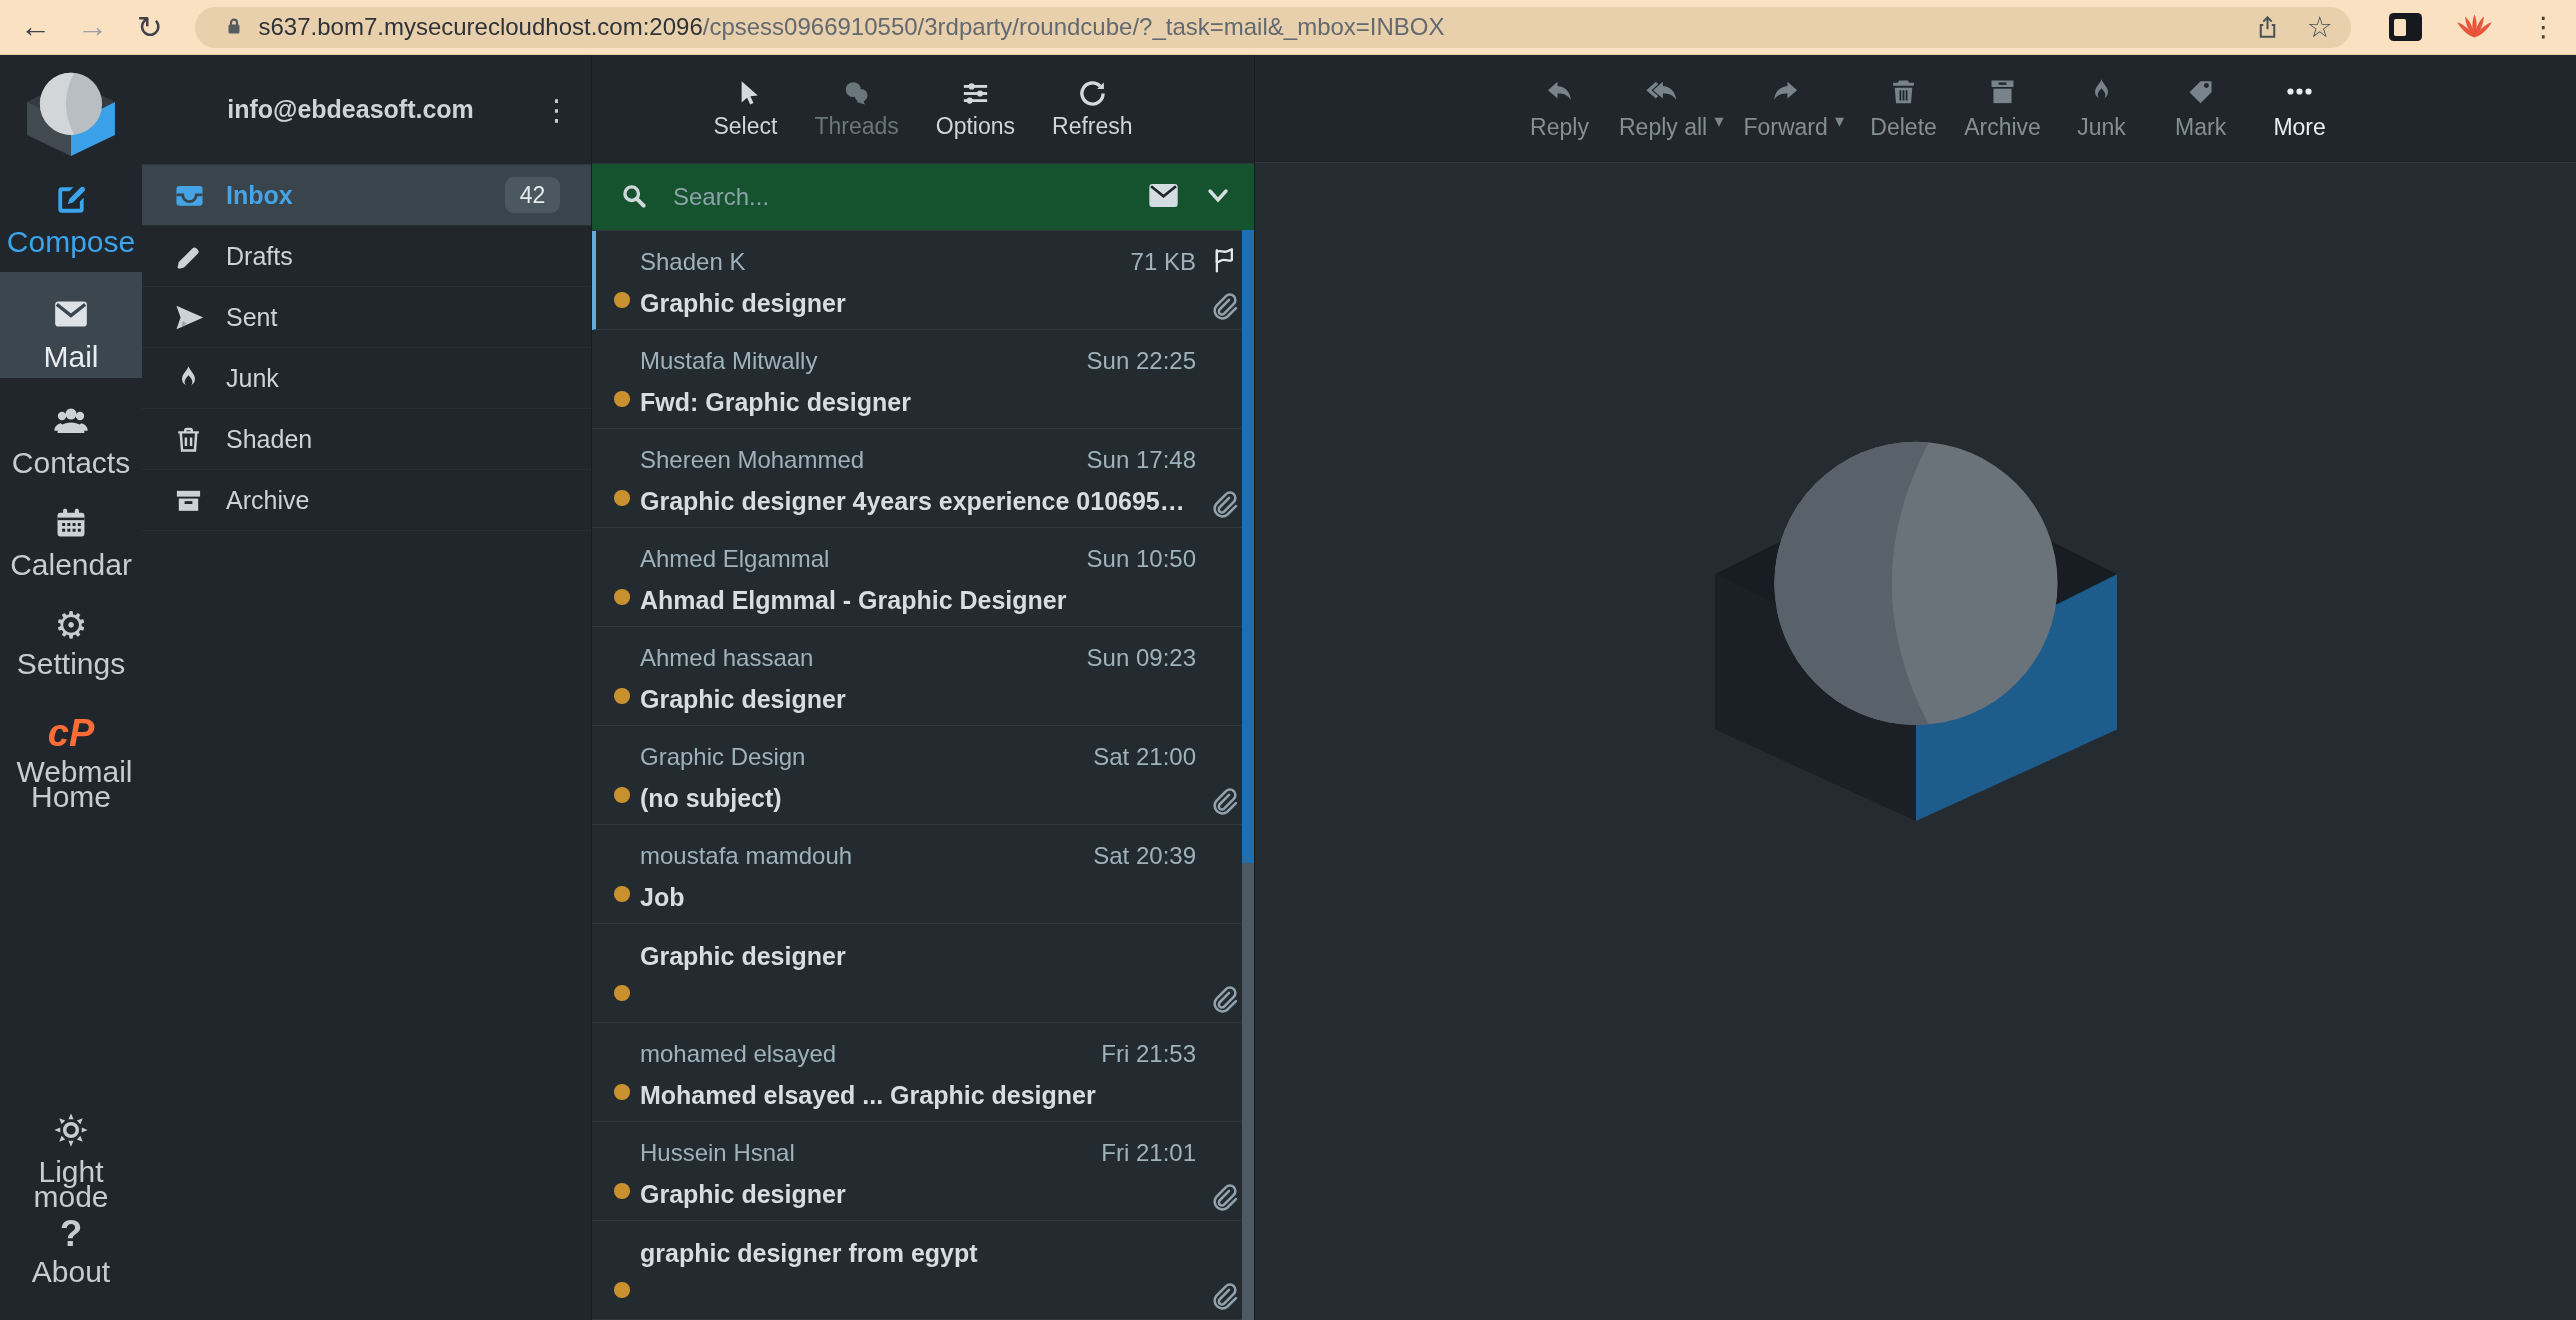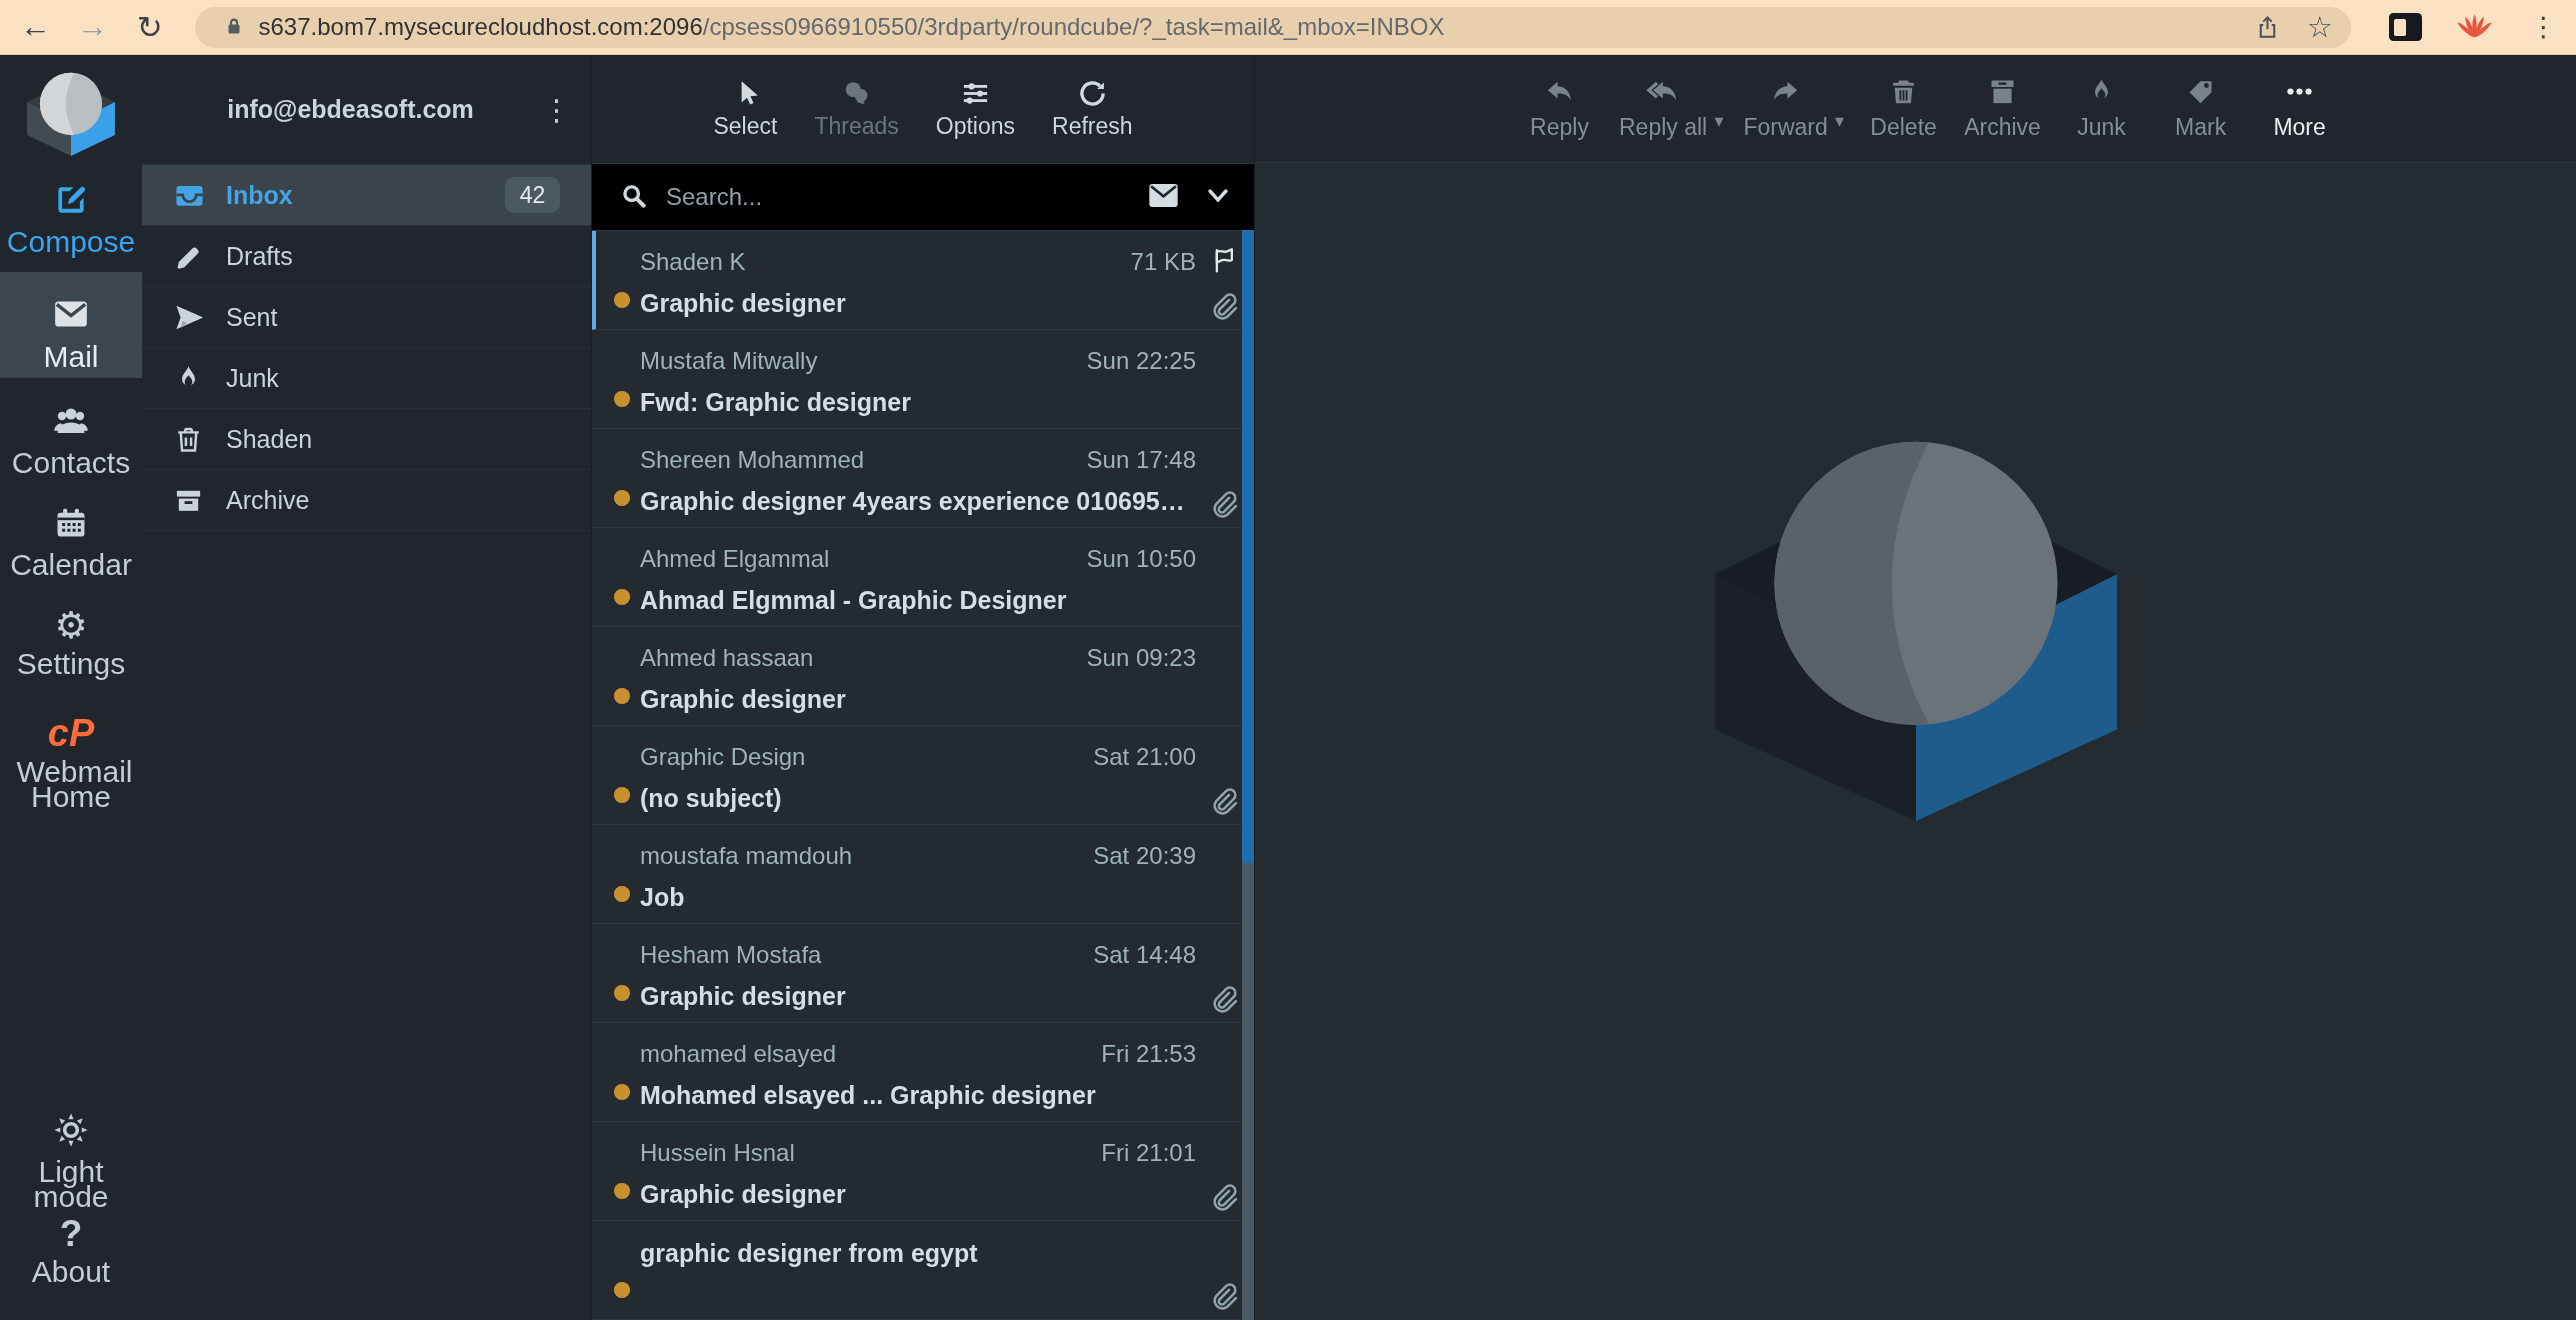--- a/index.html
+++ b/index.html
@@ -52,22 +52,22 @@
   .folder.active, .folder.active .f-lbl { color:#45a4e6; font-weight:bold; }
   .badge { margin-left:auto; margin-right:31px; background:#4c585f; color:#e4eaed; font-size:23px;
            font-weight:normal; border-radius:9px; padding:4.6px 14.6px; }
 
   
   .listcol { position:absolute; left:592px; top:0; width:662px; height:1266px; background:#232a30; }
   .list-toolbar { height:108px; background:#20262b; display:flex; justify-content:center; align-items:center; gap:37px; }
   .tb-btn { display:flex; flex-direction:column; align-items:center; gap:4px; color:#cfd6da; font-size:23px; cursor:pointer;justify-content:space-between; }
   .tb-btn svg { display:block; }
   .tb-btn.dim { color:#6b757c; }
-  .search-row { height:68px; background:#000000; border-top:0.9px solid #2e373d; border-bottom:0.9px solid #2e373d;
-                display:flex; align-items:center; padding:0 24px 0 27px; }
+  .search-row { height:68px; background:#14532d; border-top:0.9px solid #2e373d; border-bottom:0.9px solid #2e373d;
+                display:flex; align-items:center; padding:0 24px 0 27px;gap:7px; }
   .search-input { flex:1; background:transparent; border:none; outline:none; color:#c9d2d7;
                   font-size:24px; margin-left:18px; font-family:"Liberation Sans",sans-serif; }
   .search-input::placeholder { color:#8fa1ab; opacity:1; }
   .search-right { display:flex; align-items:center; gap:25.6px; }
 
   .msg-list { position:relative; height:1091px; overflow:hidden; }
   .msg { height:99px; border-bottom:0.9px solid #2f383f; position:relative; padding:11px 58px 0 48px; cursor:pointer; }
   .msg.selected { border-left:4.6px solid #64abdd; padding-left:44px; }
   .msg .dot { position:absolute; left:22px; top:61px; width:15.5px; height:15.5px; border-radius:50%; background:#c9912e; }
   .msg.selected .dot { left:18px; }
@@ -473,24 +473,20 @@
       <span class="sender">moustafa mamdouh</span>
       <span class="meta">Sat 20:39</span>
     </div>
     <div class="m-bot">
       <span class="subject">Job</span>
     </div>
 
   </div>
         <div class="msg">
     <span class="dot"></span>
-    <div class="m-top">
-      <span class="sender">Hesham Mostafa</span>
-      <span class="meta">Sat 14:48</span>
-    </div>
     <div class="m-bot">
       <span class="subject">Graphic designer</span>
     </div>
 
     <span class="row-ic clip-pos">
       <svg width="29" height="29" viewBox="0 0 24 24" fill="none" stroke="#92a2ab" stroke-width="2.1" stroke-linecap="round">
               <path d="M16.6 7.4l-7.7 7.7a2.5 2.5 0 0 0 3.6 3.6l8-8a4.5 4.5 0 0 0-6.4-6.4l-8 8a6.4 6.4 0 0 0 9 9l7.2-7.2"></path>
             </svg>
     </span>
   </div>

